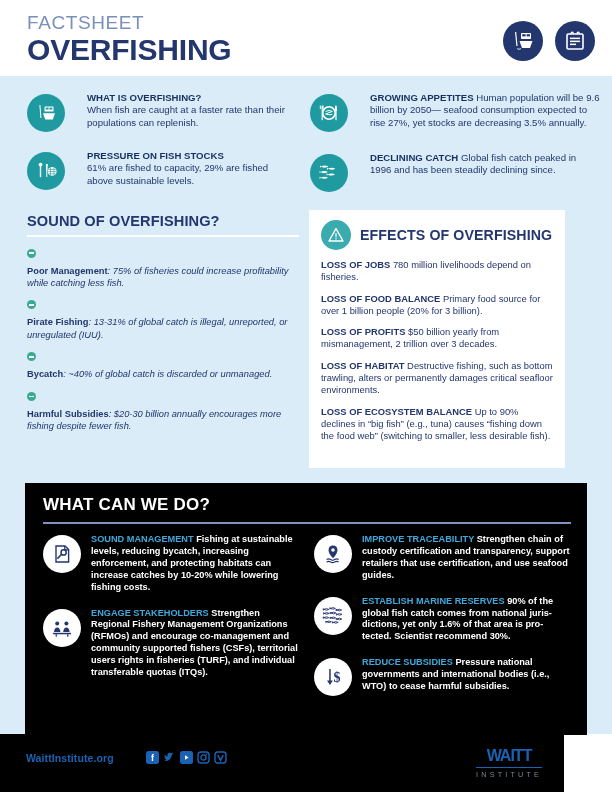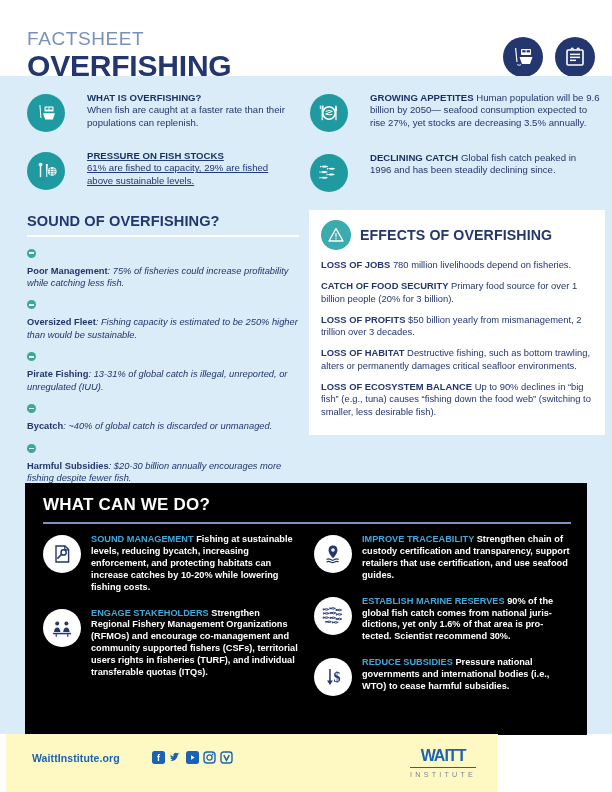--- a/index.html
+++ b/index.html
@@ -19,21 +19,21 @@
   .page {
     position: relative;
     width: 612px;
     height: 792px;
     background: #ffffff;
   }
 
   
   .header {
     position: absolute;
-    left: 0; top: 16px;
+    left: 0; top: 0;
     width: 612px; height: 76px;
     background: #ffffff;
   }
   .header-title-wrap {
     position: absolute;
     left: 27px; top: 12px;
   }
   .factsheet-label {
     font-size: 19px;
     letter-spacing: 0.6px;
@@ -150,23 +150,23 @@
   .cause-text b {
     font-style: normal;
     font-weight: bold;
   }
 
   
   .effects {
     position: absolute;
     left: 309px;
     top: 210px;
-    width: 296px;
-    background: #ffffff;
-    padding: 10px 12px 8px 12px;
+    width: 256px;
+    background: #ffffff;
+    padding: 10px 12px 16px 12px;
     box-sizing: border-box;
   }
   .effects-head {
     display: flex;
     align-items: center;
     gap: 9px;
     margin-bottom: 9px;
   }
   .effects-icon {
     width: 30px; height: 30px;
@@ -243,23 +243,23 @@
     font-weight: bold;
   }
   .do-text .lead {
     color: #3fa9dd;
     font-weight: bold;
   }
 
   
   .footer {
     position: absolute;
-    left: 6px; top: 734px;
-    width: 492px; height: 58px;
-    background: #fef9c3;
+    left: 0; top: 734px;
+    width: 564px; height: 58px;
+    background: #000000;
   }
   .footer-url {
     position: absolute;
     left: 26px; top: 18px;
     font-size: 10.5px;
     font-weight: bold;
     color: #1a63b4;
     letter-spacing: 0.1px;
   }
   .socials {
@@ -348,21 +348,21 @@
         <rect x="15.4" y="6.6" width="3" height="1.9" fill="#1f9aa0"></rect>
         <path d="M9 12.2 L21 12.2 L18.8 18.4 L11.2 18.4 Z" fill="#ffffff"></path>
       </svg>
     </div>
     <div class="fact-text">
       <b>WHAT IS OVERFISHING?</b><br>
       <span>When fish are caught at a faster rate than their populations can replenish.</span>
     </div>
   </div>
 
-  <div class="fact" style="left:27px; top:150px; width:268px;text-decoration:underline;">
+  <div class="fact" style="left:27px; top:150px; width:268px;">
     <div class="fact-icon">
       <svg width="24" height="24" viewBox="0 0 24 24">
         <circle cx="6.5" cy="5.6" r="1.9" fill="#ffffff"></circle>
         <rect x="5.8" y="7.2" width="1.4" height="11" fill="#ffffff"></rect>
         <path d="M11.8 5 L13.8 5 L13.4 12 L12.2 12 Z" fill="#ffffff"></path>
         <rect x="12.3" y="12" width="1" height="6" fill="#ffffff"></rect>
         <circle cx="18.2" cy="12.4" r="4.4" fill="#ffffff"></circle>
         <path d="M14.6 10.4 L21.8 10.4 M14.2 12.6 L22.2 12.6 M15 14.8 L21.4 14.8" stroke="#1f9aa0" stroke-width="0.6"></path>
         <path d="M16.5 8.4 L16.5 16.4 M19.9 8.4 L19.9 16.4" stroke="#1f9aa0" stroke-width="0.6"></path>
       </svg>
@@ -411,24 +411,20 @@
   <div class="causes">
     <div class="causes-title">SOUND OF OVERFISHING?</div>
     <div class="causes-rule"></div>
 
     <div class="cause-item">
       <span class="cause-bullet"></span>
       <span class="cause-text"><b>Poor Management</b><span>: 75% of fisheries could increase profitability while catching less fish.</span></span>
     </div>
     <div class="cause-item">
       <span class="cause-bullet"></span>
-      <span class="cause-text"><b>Oversized Fleet</b><span>: Fishing capacity is estimated to be 250% higher than would be sustainable.</span></span>
-    </div>
-    <div class="cause-item">
-      <span class="cause-bullet"></span>
       <span class="cause-text"><b>Pirate Fishing</b><span>: 13-31% of global catch is illegal, unreported, or unregulated (IUU).</span></span>
     </div>
     <div class="cause-item">
       <span class="cause-bullet"></span>
       <span class="cause-text"><b>Bycatch</b><span>: ~40% of global catch is discarded or unmanaged.</span></span>
     </div>
     <div class="cause-item">
       <span class="cause-bullet"></span>
       <span class="cause-text"><b>Harmful Subsidies</b><span>: $20-30 billion annually encourages more fishing despite fewer fish.</span></span>
     </div>
@@ -440,21 +436,21 @@
         <svg width="20" height="20" viewBox="0 0 20 20">
           <path d="M10 3.6 L17 16 L3 16 Z" fill="none" stroke="#ffffff" stroke-width="1.4" stroke-linejoin="round"></path>
           <rect x="9.4" y="8.2" width="1.2" height="4" fill="#ffffff"></rect>
           <rect x="9.4" y="13" width="1.2" height="1.3" fill="#ffffff"></rect>
         </svg>
       </div>
       <div class="effects-title">EFFECTS OF OVERFISHING</div>
     </div>
 
     <div class="effect-item"><b>LOSS OF JOBS</b><span> 780 million livelihoods depend on fisheries.</span></div>
-    <div class="effect-item"><b>CATCH OF FOOD SECURITY</b><span> Primary food source for over 1 billion people (20% for 3 billion).</span></div>
+    <div class="effect-item"><b>LOSS OF FOOD BALANCE</b><span> Primary food source for over 1 billion people (20% for 3 billion).</span></div>
     <div class="effect-item"><b>LOSS OF PROFITS</b><span> $50 billion yearly from mismanagement, 2 trillion over 3 decades.</span></div>
     <div class="effect-item"><b>LOSS OF HABITAT</b><span> Destructive fishing, such as bottom trawling, alters or permanently damages critical seafloor environments.</span></div>
     <div class="effect-item"><b>LOSS OF ECOSYSTEM BALANCE</b><span> Up to 90% declines in “big fish” (e.g., tuna) causes “fishing down the food web” (switching to smaller, less desirable fish).</span></div>
   </div>
 
   <div class="wcwd">
     <div class="wcwd-title">WHAT CAN WE DO?</div>
     <div class="wcwd-rule"></div>
 
     <div class="wcwd-cols">

